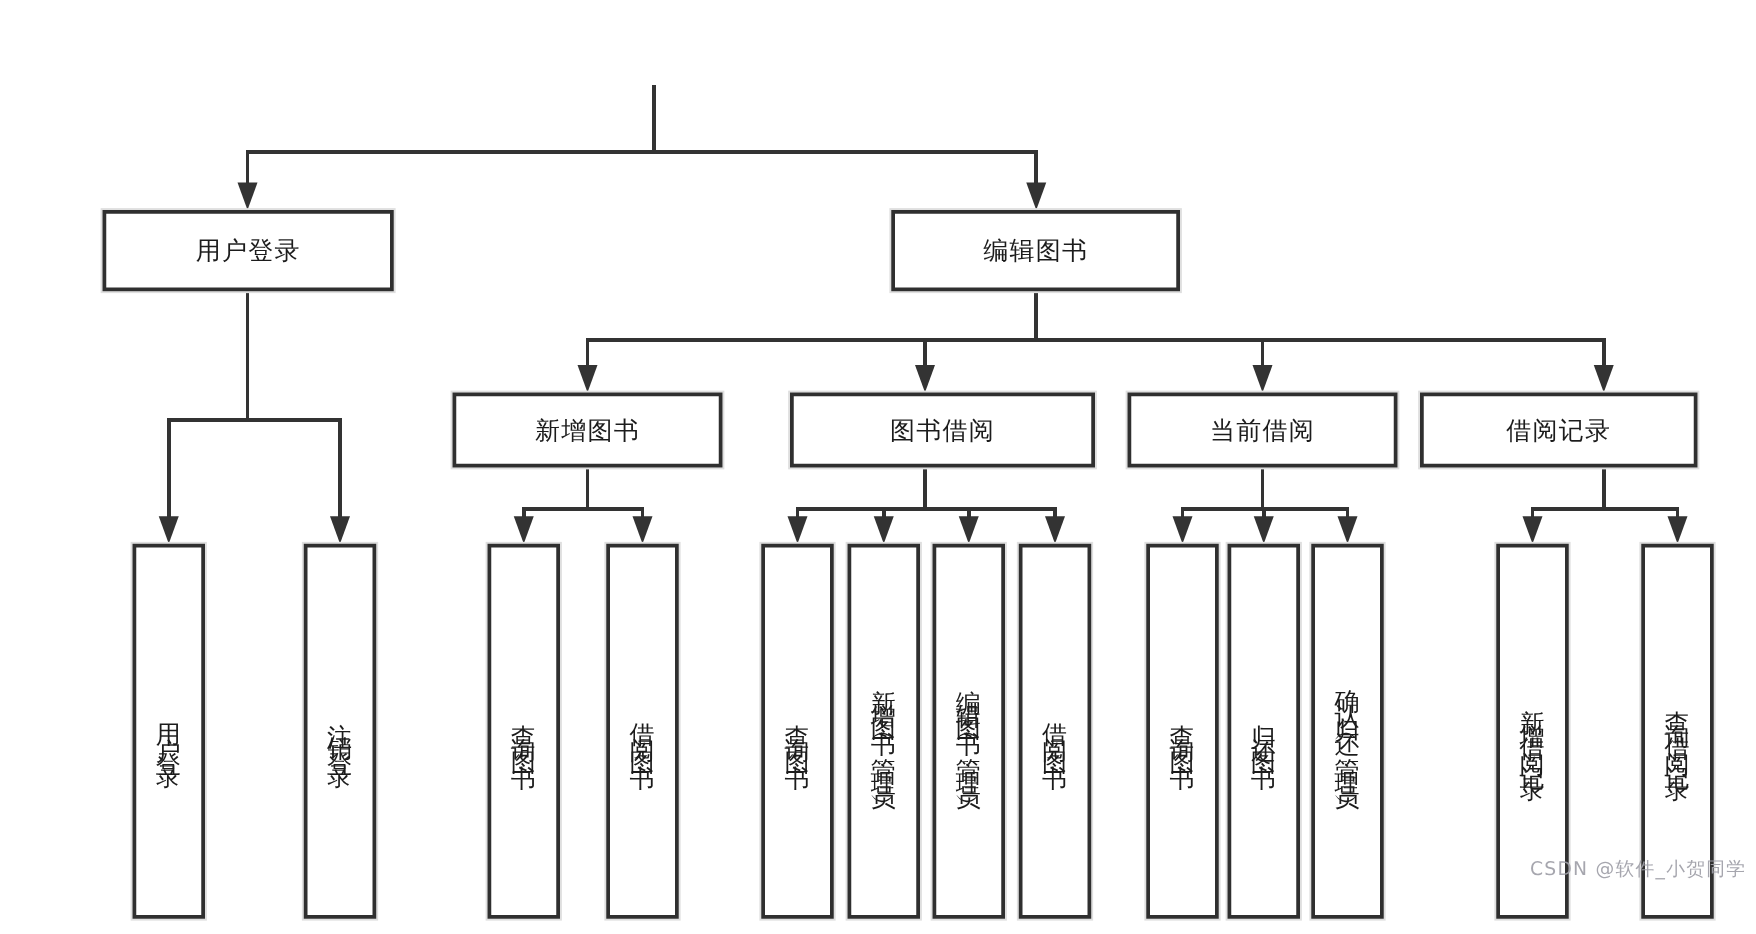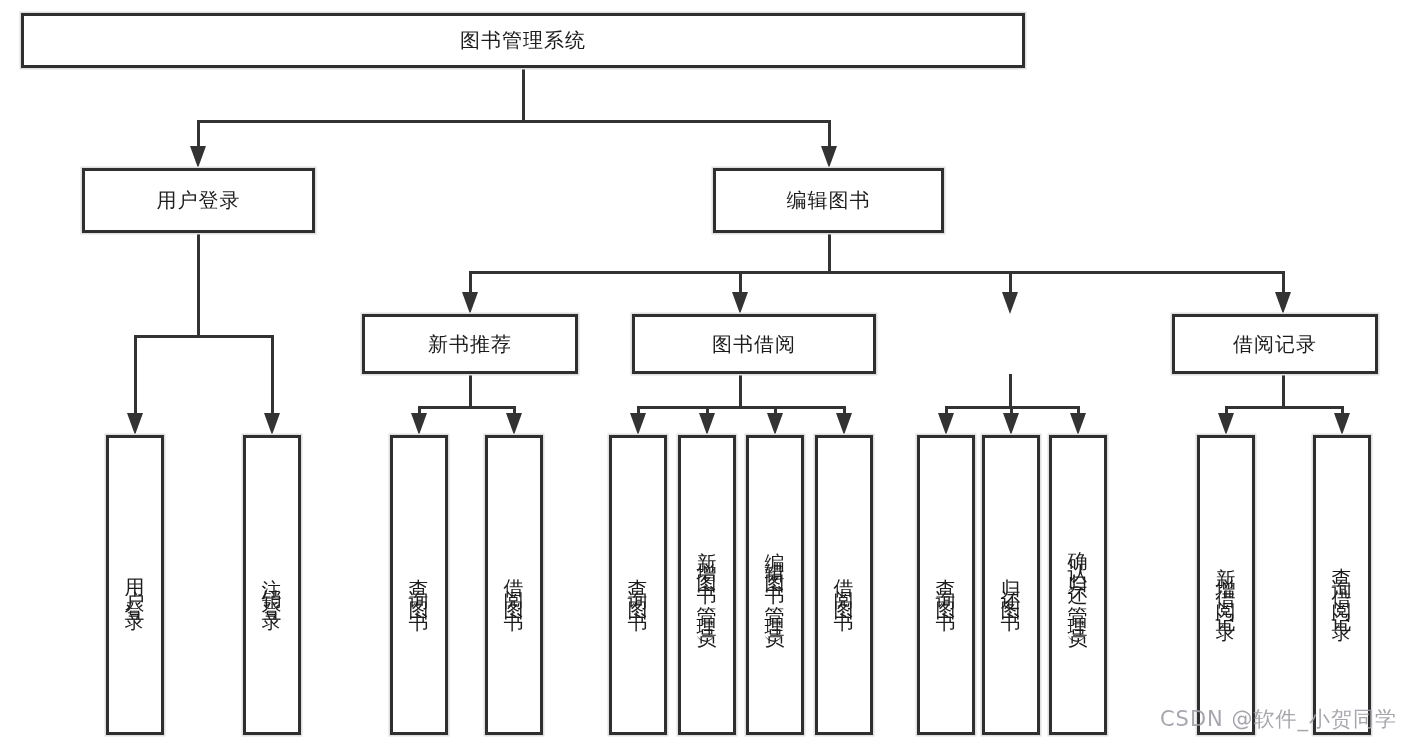--- a/index.html
+++ b/index.html
@@ -28,22 +28,22 @@
   }
   .vbox .label{
     writing-mode:vertical-rl;
     text-orientation:mixed;
     letter-spacing:11px;
     line-height:1;
     white-space:normal;
   }
   .watermark{
     position:absolute;
-    top:705px;right:8px;
-    font-size:21px;
+    top:686px;right:8px;
+    font-size:15px;
     color:rgba(158,158,167,0.92);
     letter-spacing:1px;
     z-index:5;
   }
 </style>
 </head>
 <body>
 
 <div class="canvas">
 
@@ -106,38 +106,38 @@
       <polygon points="767,413 783,413 775,435"></polygon>
       <polygon points="836,413 852,413 844,435"></polygon>
       <polygon points="938,413 954,413 946,435"></polygon>
       <polygon points="1003,413 1019,413 1011,435"></polygon>
       <polygon points="1070,413 1086,413 1078,435"></polygon>
       <polygon points="1218,413 1234,413 1226,435"></polygon>
       <polygon points="1334,413 1350,413 1342,435"></polygon>
     </g>
   </svg>
 
-  <div class="box" style="left:21px;top:13px;width:1004px;height:55px">
-    <span class="label">图书管理系统</span>
-  </div>
 
   <div class="box" style="left:82px;top:168px;width:233px;height:65px">
     <span class="label">用户登录</span>
   </div>
   <div class="box" style="left:713px;top:168px;width:231px;height:65px">
     <span class="label">编辑图书</span>
   </div>
 
   <div class="box" style="left:362px;top:314px;width:216px;height:60px">
-    <span class="label">新书推荐</span>
+    <span class="label">新增图书</span>
   </div>
   <div class="box" style="left:632px;top:314px;width:244px;height:60px">
     <span class="label">图书借阅</span>
   </div>
-  <div class="box" style="left:1172px;top:314px;width:206px;height:60px">
+  <div class="box" style="left:902px;top:314px;width:216px;height:60px">
+    <span class="label">当前借阅</span>
+  </div>
+  <div class="box" style="left:1136px;top:314px;width:222px;height:60px">
     <span class="label">借阅记录</span>
   </div>
 
   <div class="box vbox" style="left:106px;top:435px;width:58px;height:300px">
     <span class="label">用户登录</span>
   </div>
   <div class="box vbox" style="left:243px;top:435px;width:58px;height:300px">
     <span class="label">注销登录</span>
   </div>
 

